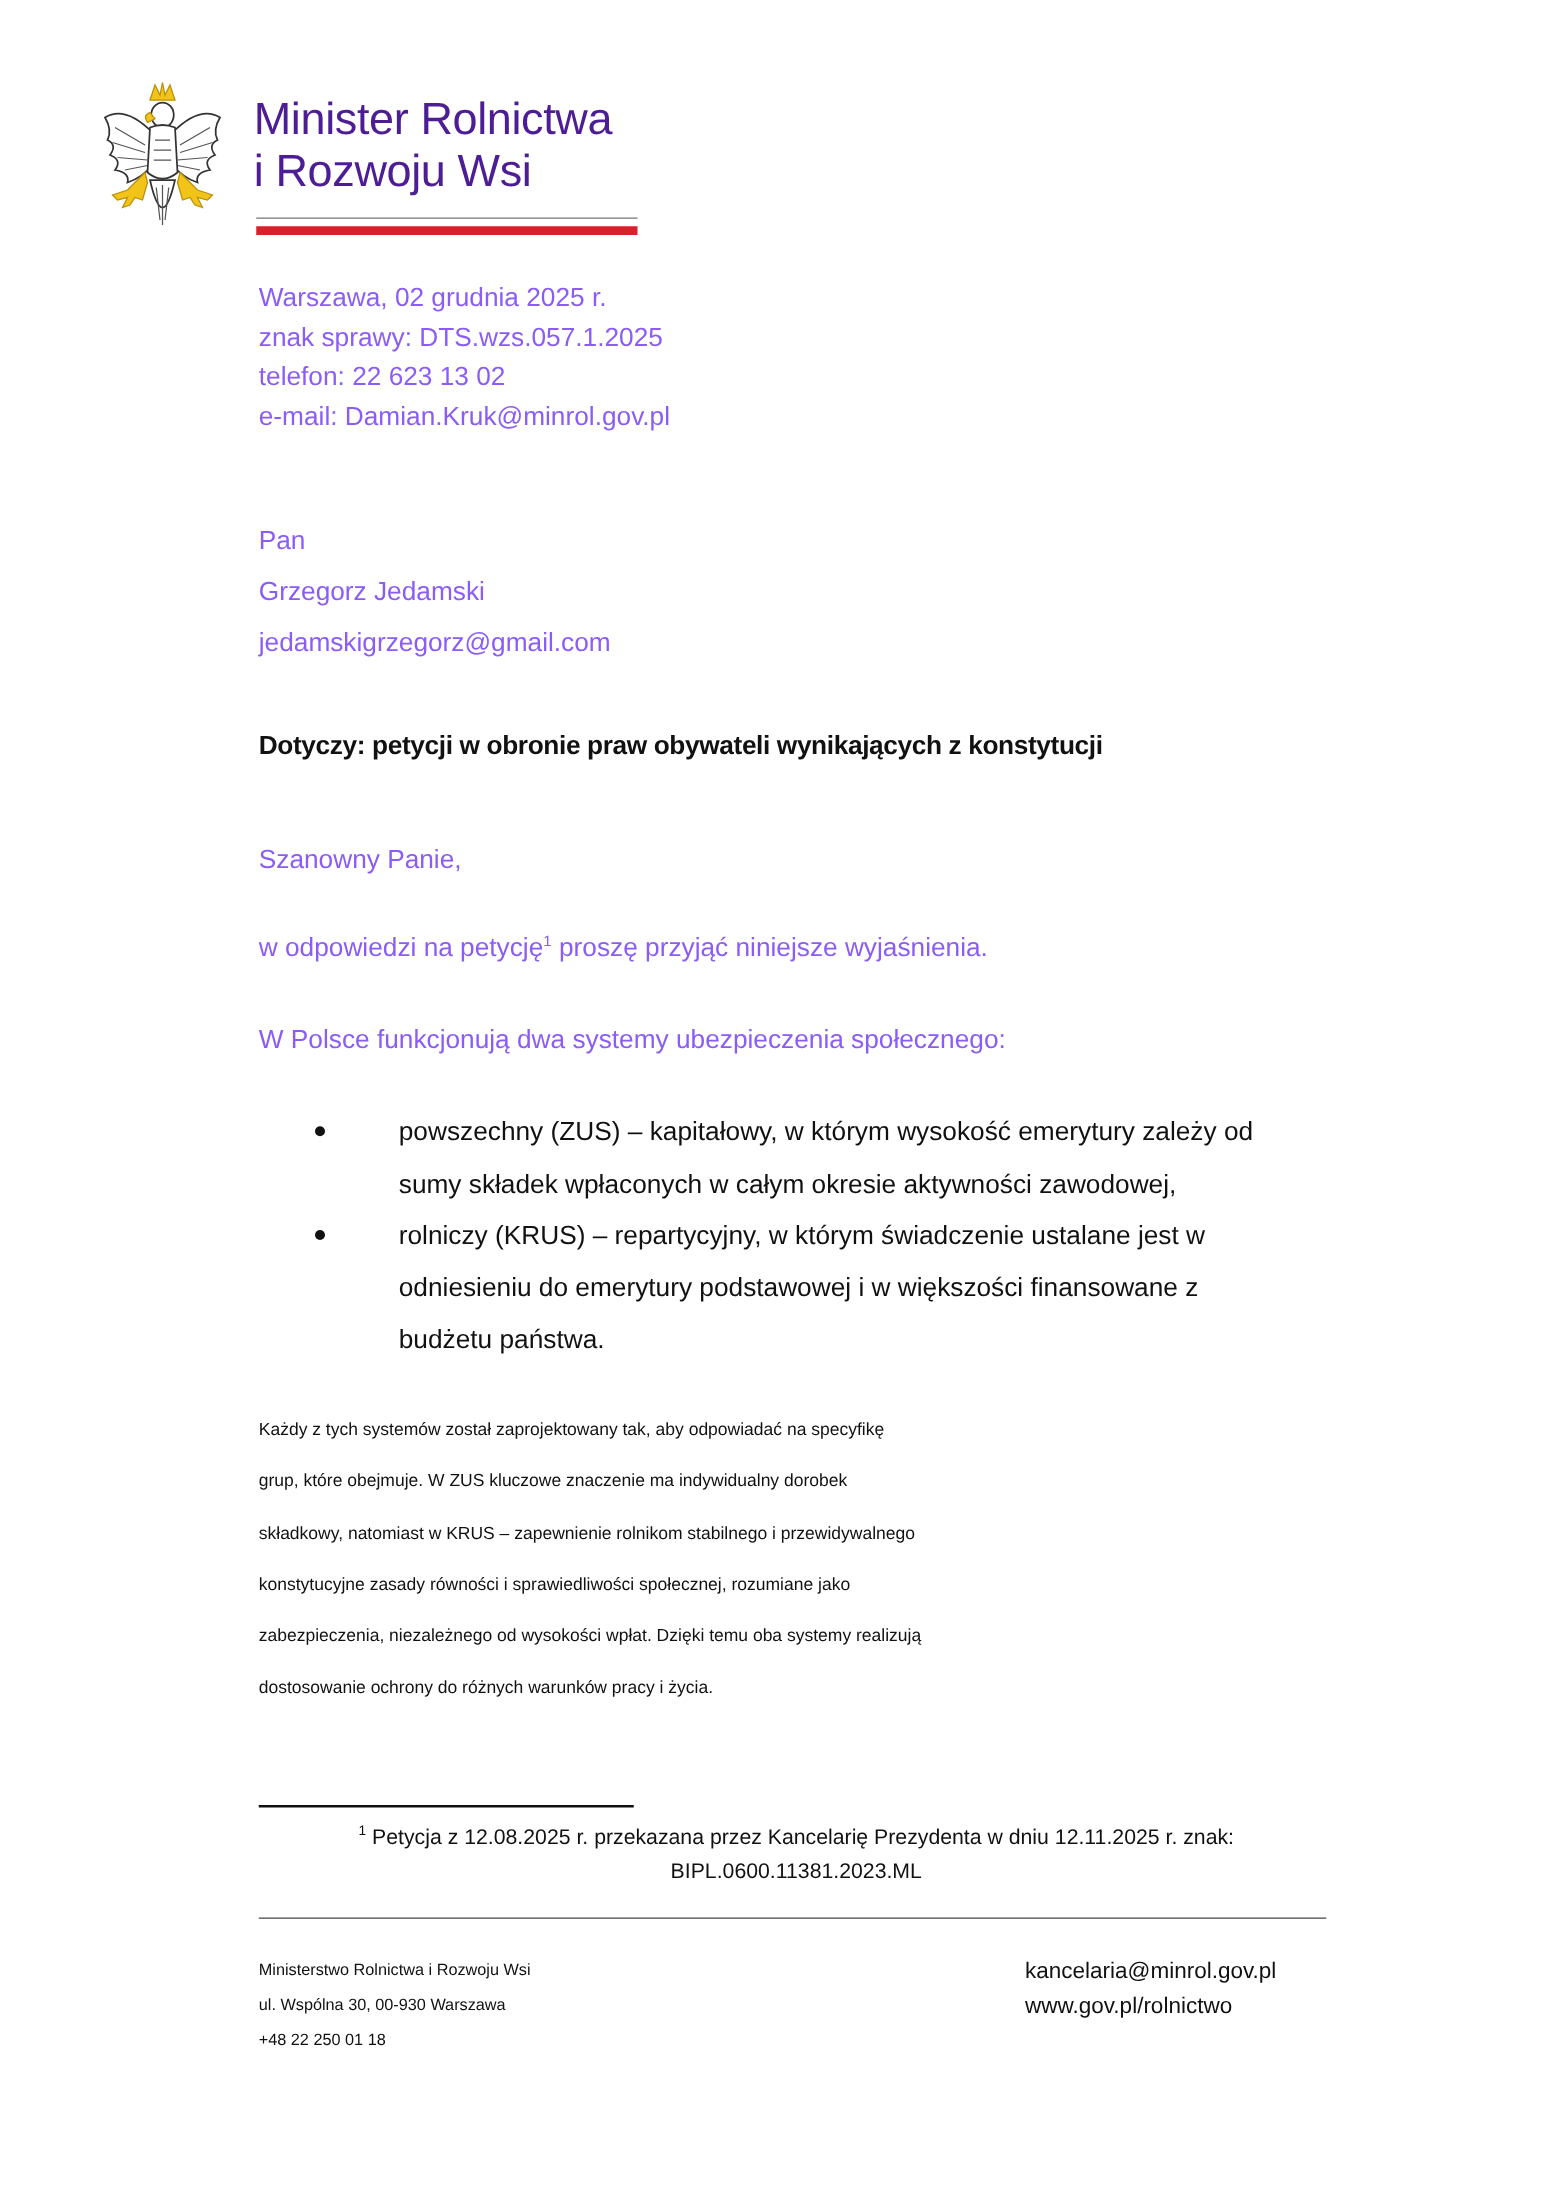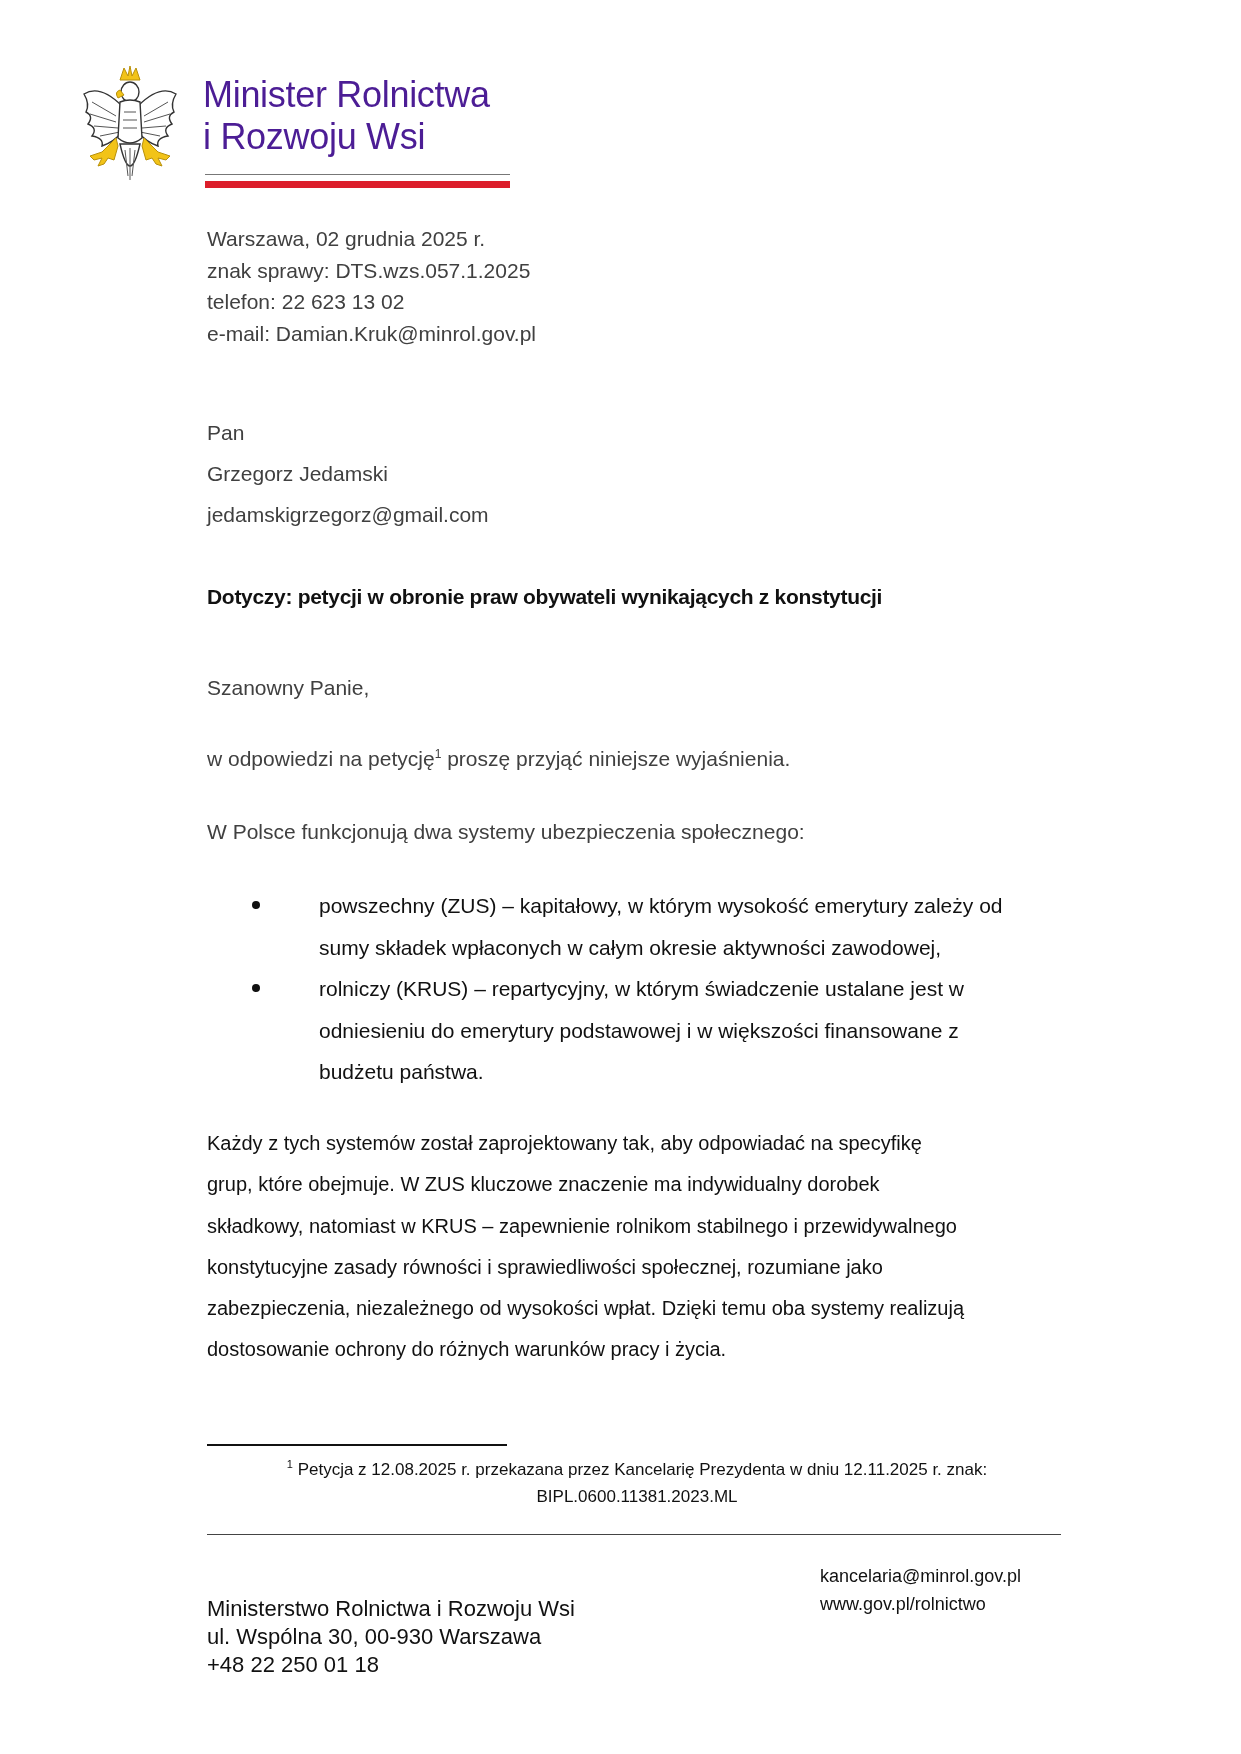--- a/index.html
+++ b/index.html
@@ -11,43 +11,43 @@
     .abs { position: absolute; }
     
     .eagle { left: 80px; top: 64px; width: 100px; height: 124px; }
     .header-title {
       left: 203px; top: 74px; font-size: 36px; line-height: 42px; color: #4c1d95;
       letter-spacing: -0.3px;
     }
     .rule-gray { left: 205px; top: 174px; width: 305px; height: 1px; background: #777; }
     .rule-red { left: 205px; top: 181px; width: 305px; height: 7px; background: #dc1e2b; }
 
-    .text { font-size: 21px; color: #404040; }
+    .text { font-size: 21px; color: #8b5cf6; }
     .meta { left: 207px; top: 223px; line-height: 31.5px; }
     .recipient { left: 207px; top: 412px; line-height: 41px; }
     .subject { left: 207px; top: 585px; font-weight: bold; font-size: 21px; letter-spacing: -0.3px; }
     .greeting { left: 207px; top: 676px; text-align: right; }
     .p1 { left: 207px; top: 747px; }
     .p1 sup { font-size: 12px; vertical-align: super; line-height: 0; }
     .p2 { left: 207px; top: 820px; }
 
     .bullets { left: 207px; top: 885px; width: 860px; }
     .bullet-row { position: relative; padding-left: 112px; line-height: 41.5px; font-size: 21px; }
     .bullet-dot {
       position: absolute; left: 45px; top: 16px; width: 8px; height: 8px;
       border-radius: 50%; background: #111;
     }
-    .body-para { left: 207px; top: 1123px; width: 860px; line-height: 41.3px; font-size: 20px; }
+    .body-para { left: 207px; top: 1123px; width: 860px; line-height: 41.3px; font-size: 14px; }
 
     .fn-rule { left: 207px; top: 1444px; width: 300px; height: 2px; background: #111; }
     .footnote { left: 207px; top: 1456px; width: 860px; font-size: 17px; line-height: 27px; text-align: center; }
     .footnote sup { font-size: 11px; vertical-align: super; line-height: 0; }
 
     .footer-rule { left: 207px; top: 1534px; width: 854px; height: 1px; background: #444; }
-    .footer-left { left: 207px; top: 1562px; font-size: 22px; line-height: 28px; margin-top: 33px; }
+    .footer-left { left: 207px; top: 1562px; font-size: 13px; line-height: 28px; }
     .footer-right { left: 820px; top: 1562px; font-size: 18px; line-height: 28px; }
   </style>
 </head>
 <body>
 
 <div class="abs eagle">
   <svg width="100" height="124" viewBox="0 0 100 124">
 
     <path d="M40 16 L44 4 L48 12 L50 2 L52 12 L56 4 L60 16 Z" fill="#f2c318" stroke="#b8900a" stroke-width="1"></path>
 

